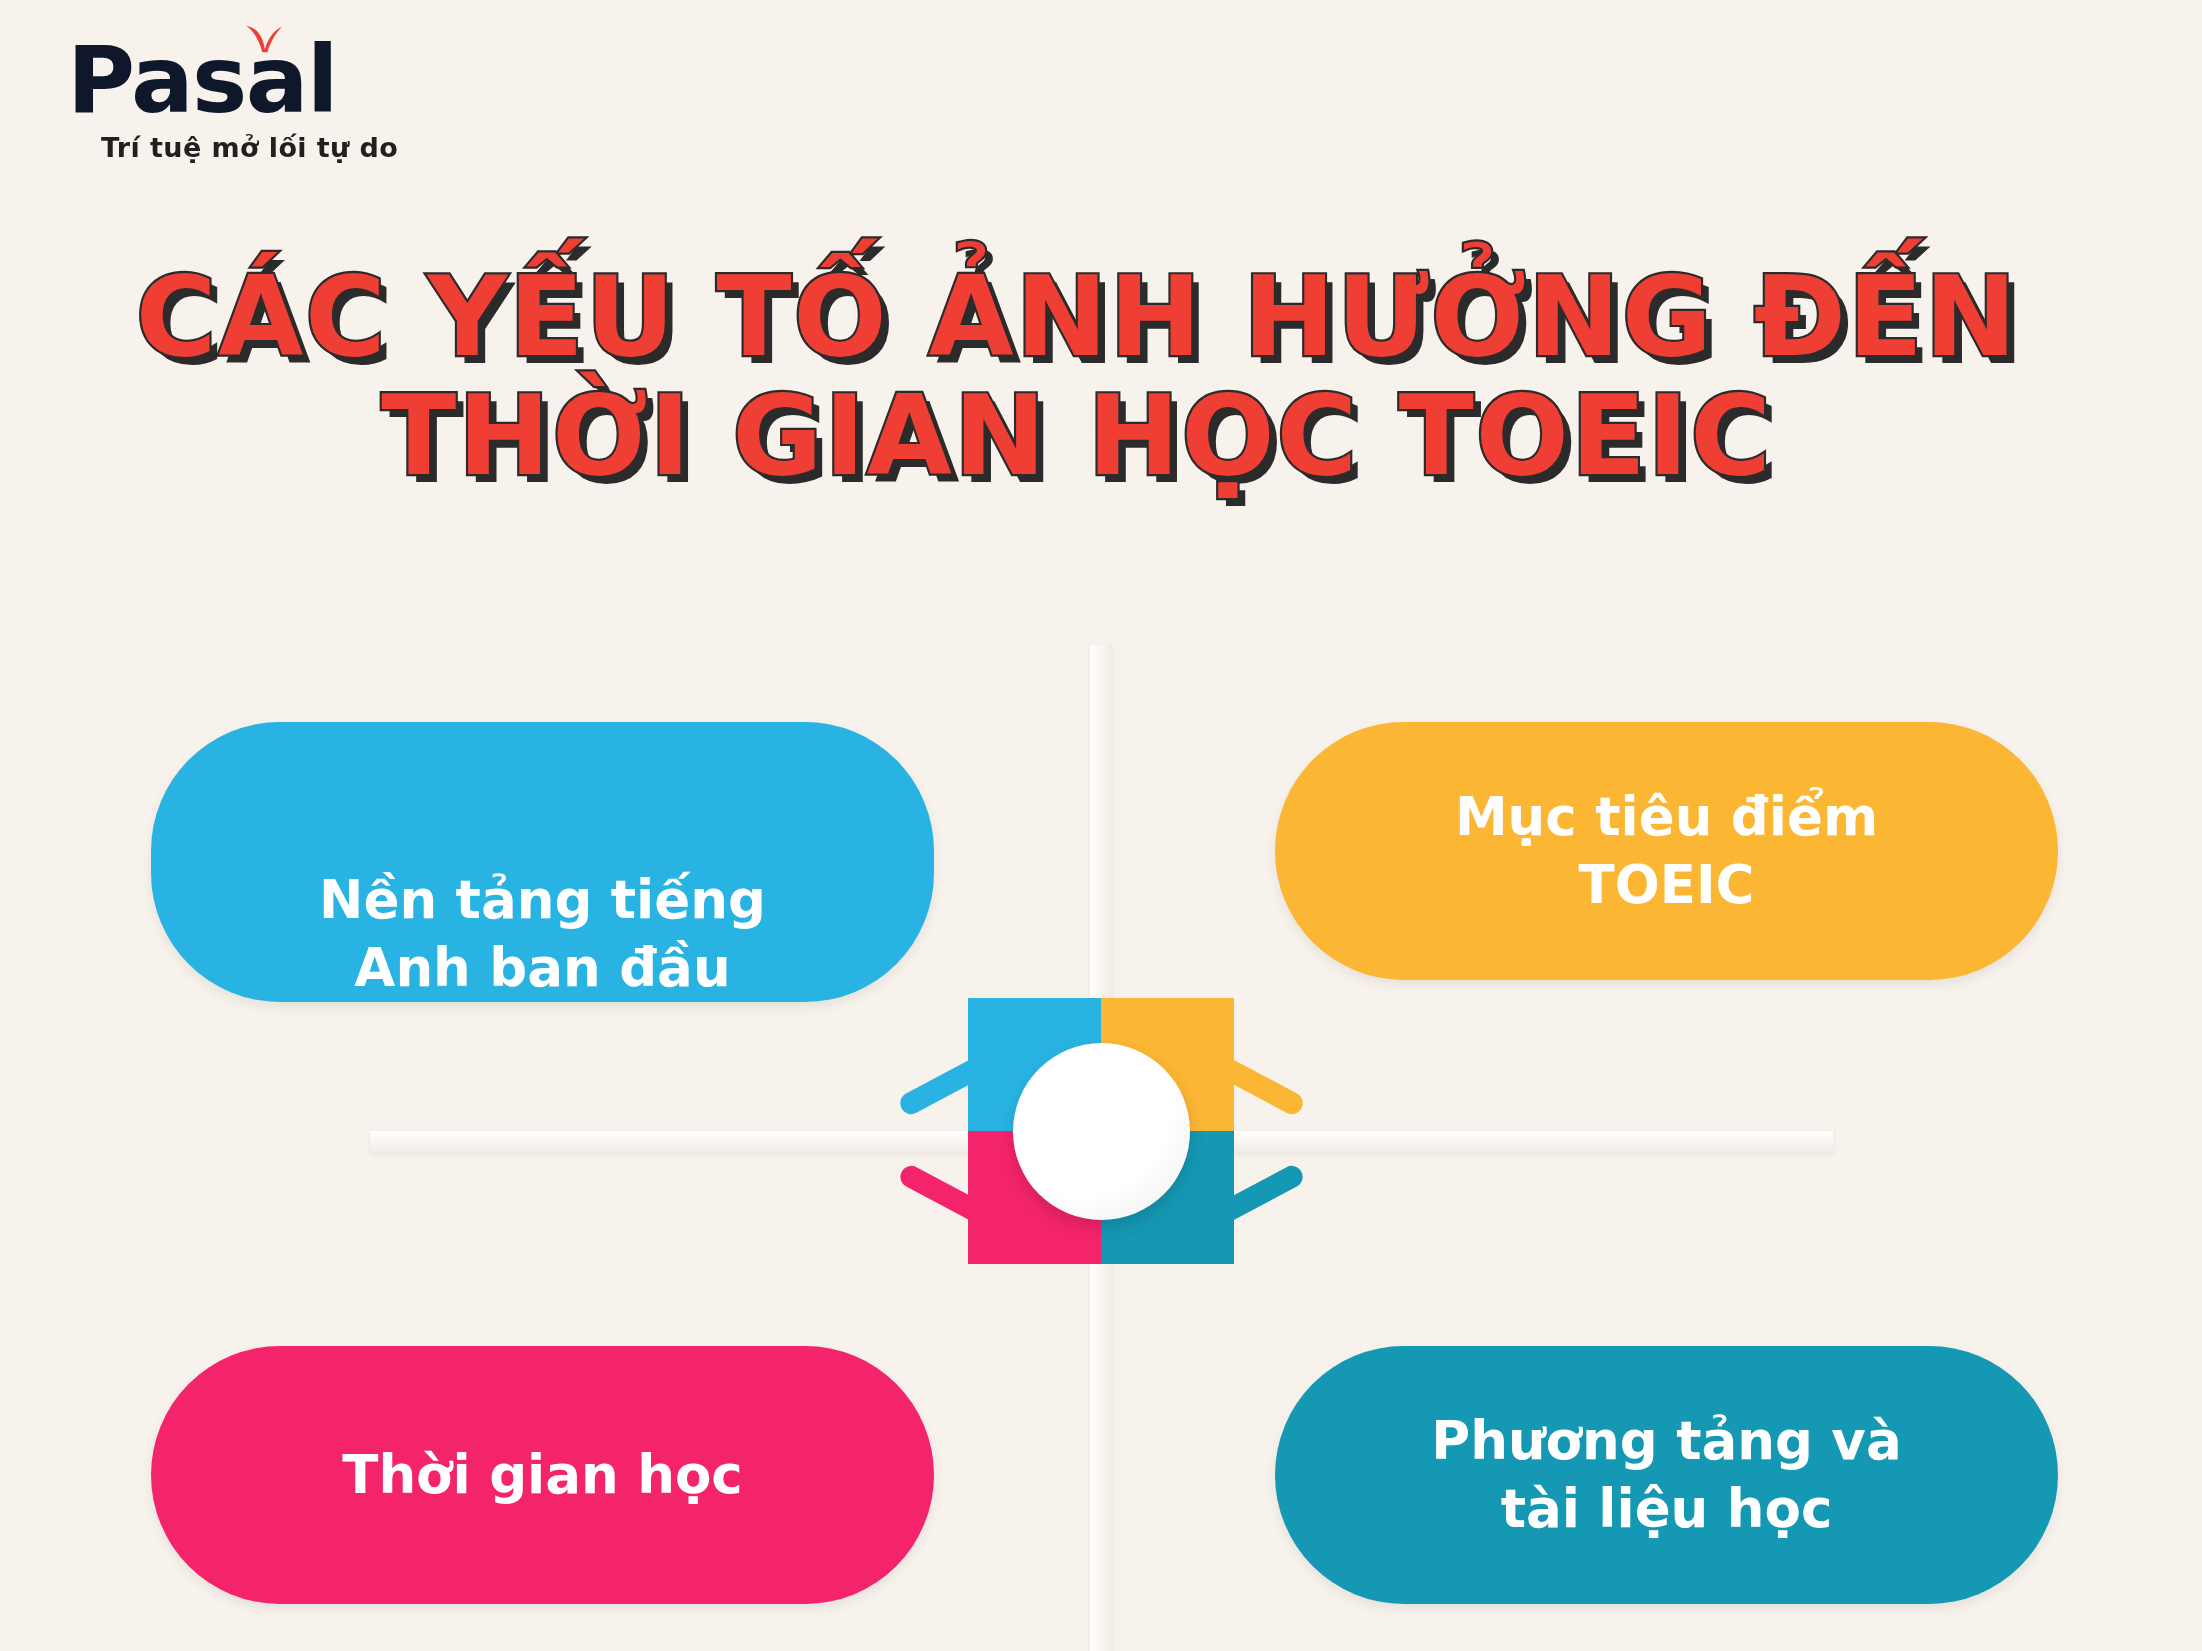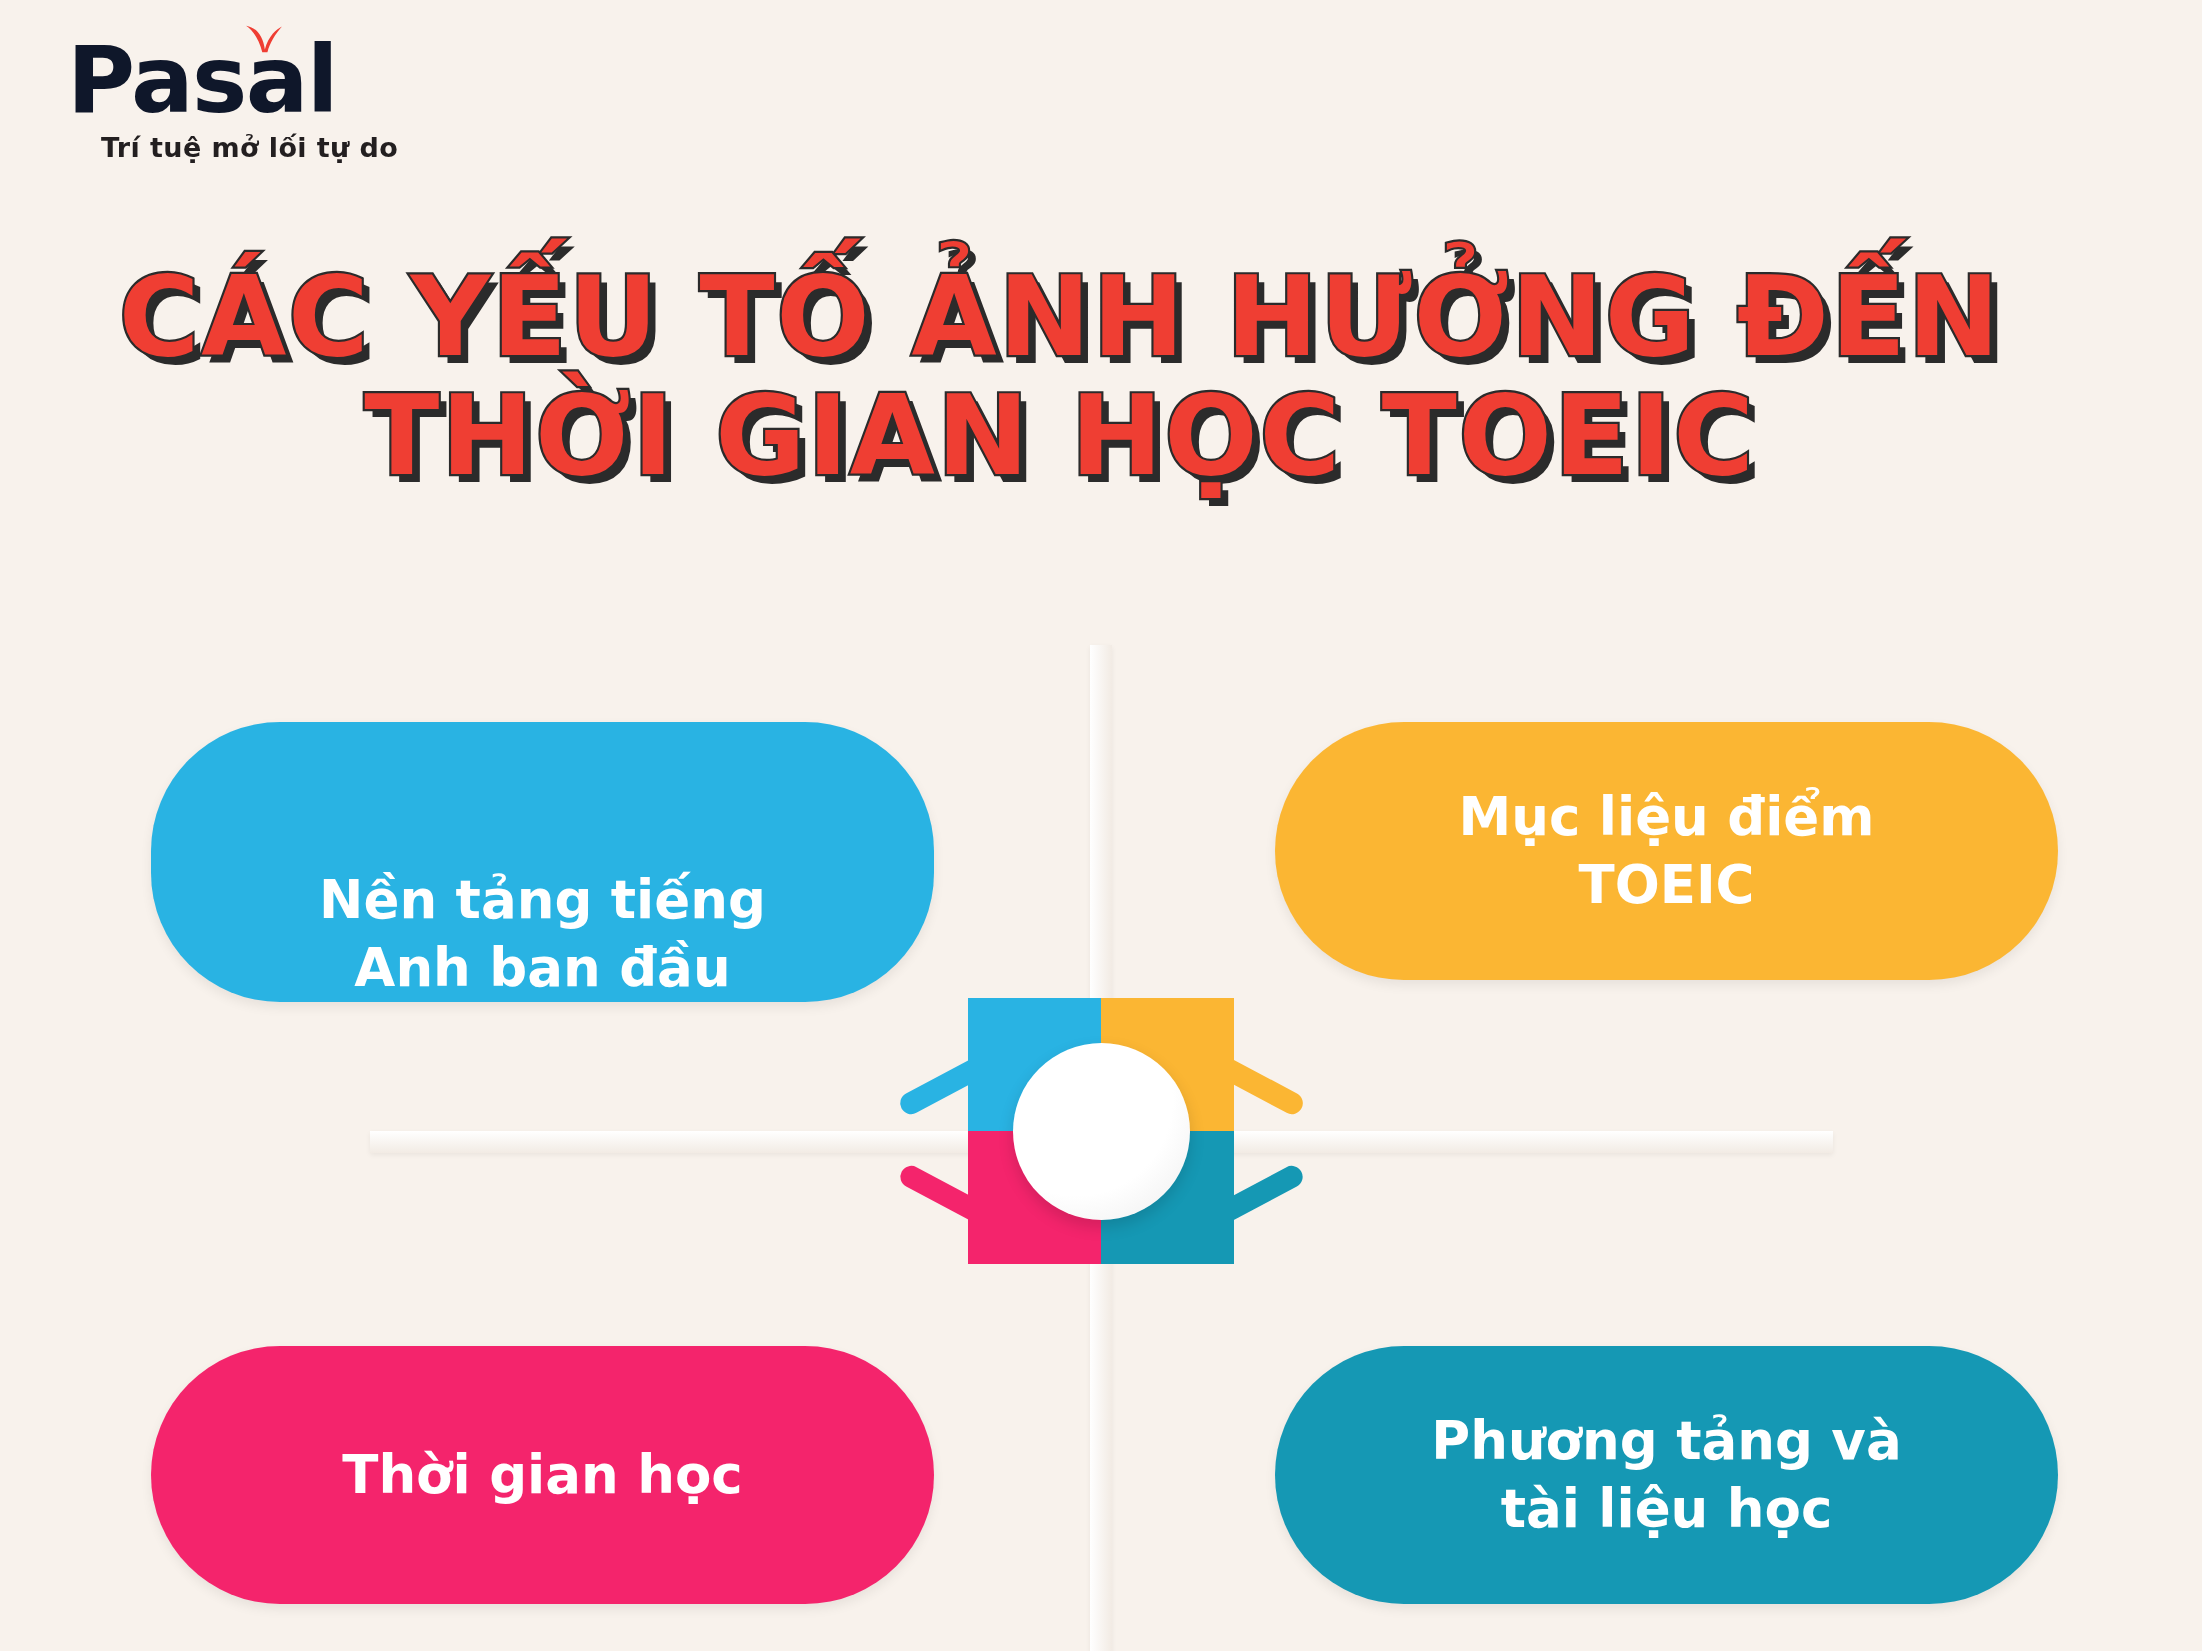--- a/index.html
+++ b/index.html
@@ -49,20 +49,21 @@
     margin-left: 34px;
   }
 
   
   #title-block {
     position: absolute;
     top: 258px;
     left: 0;
     width: 2120px;
     text-align: center;
+    padding-left: 17px;
   }
   .title-line {
     font-family: "DejaVu Sans", sans-serif;
     font-weight: bold;
     font-size: 110px;
     color: #ef3e33;
     letter-spacing: 1.7px;
     line-height: 1.08;
     -webkit-text-stroke: 4.3px #2b2b2b;
     paint-order: stroke fill;
@@ -200,21 +201,21 @@
 
   <div class="pill" id="pill-tl">
     <div>
       <span>Nền tảng tiếng</span>
       <span>Anh ban đầu</span>
     </div>
   </div>
 
   <div class="pill" id="pill-tr">
     <div>
-      <span>Mục liệu điểm</span>
+      <span>Mục tiêu điểm</span>
       <span>TOEIC</span>
     </div>
   </div>
 
   <div class="pill" id="pill-bl">
     <div>
       <span>Thời gian học</span>
     </div>
   </div>
 

